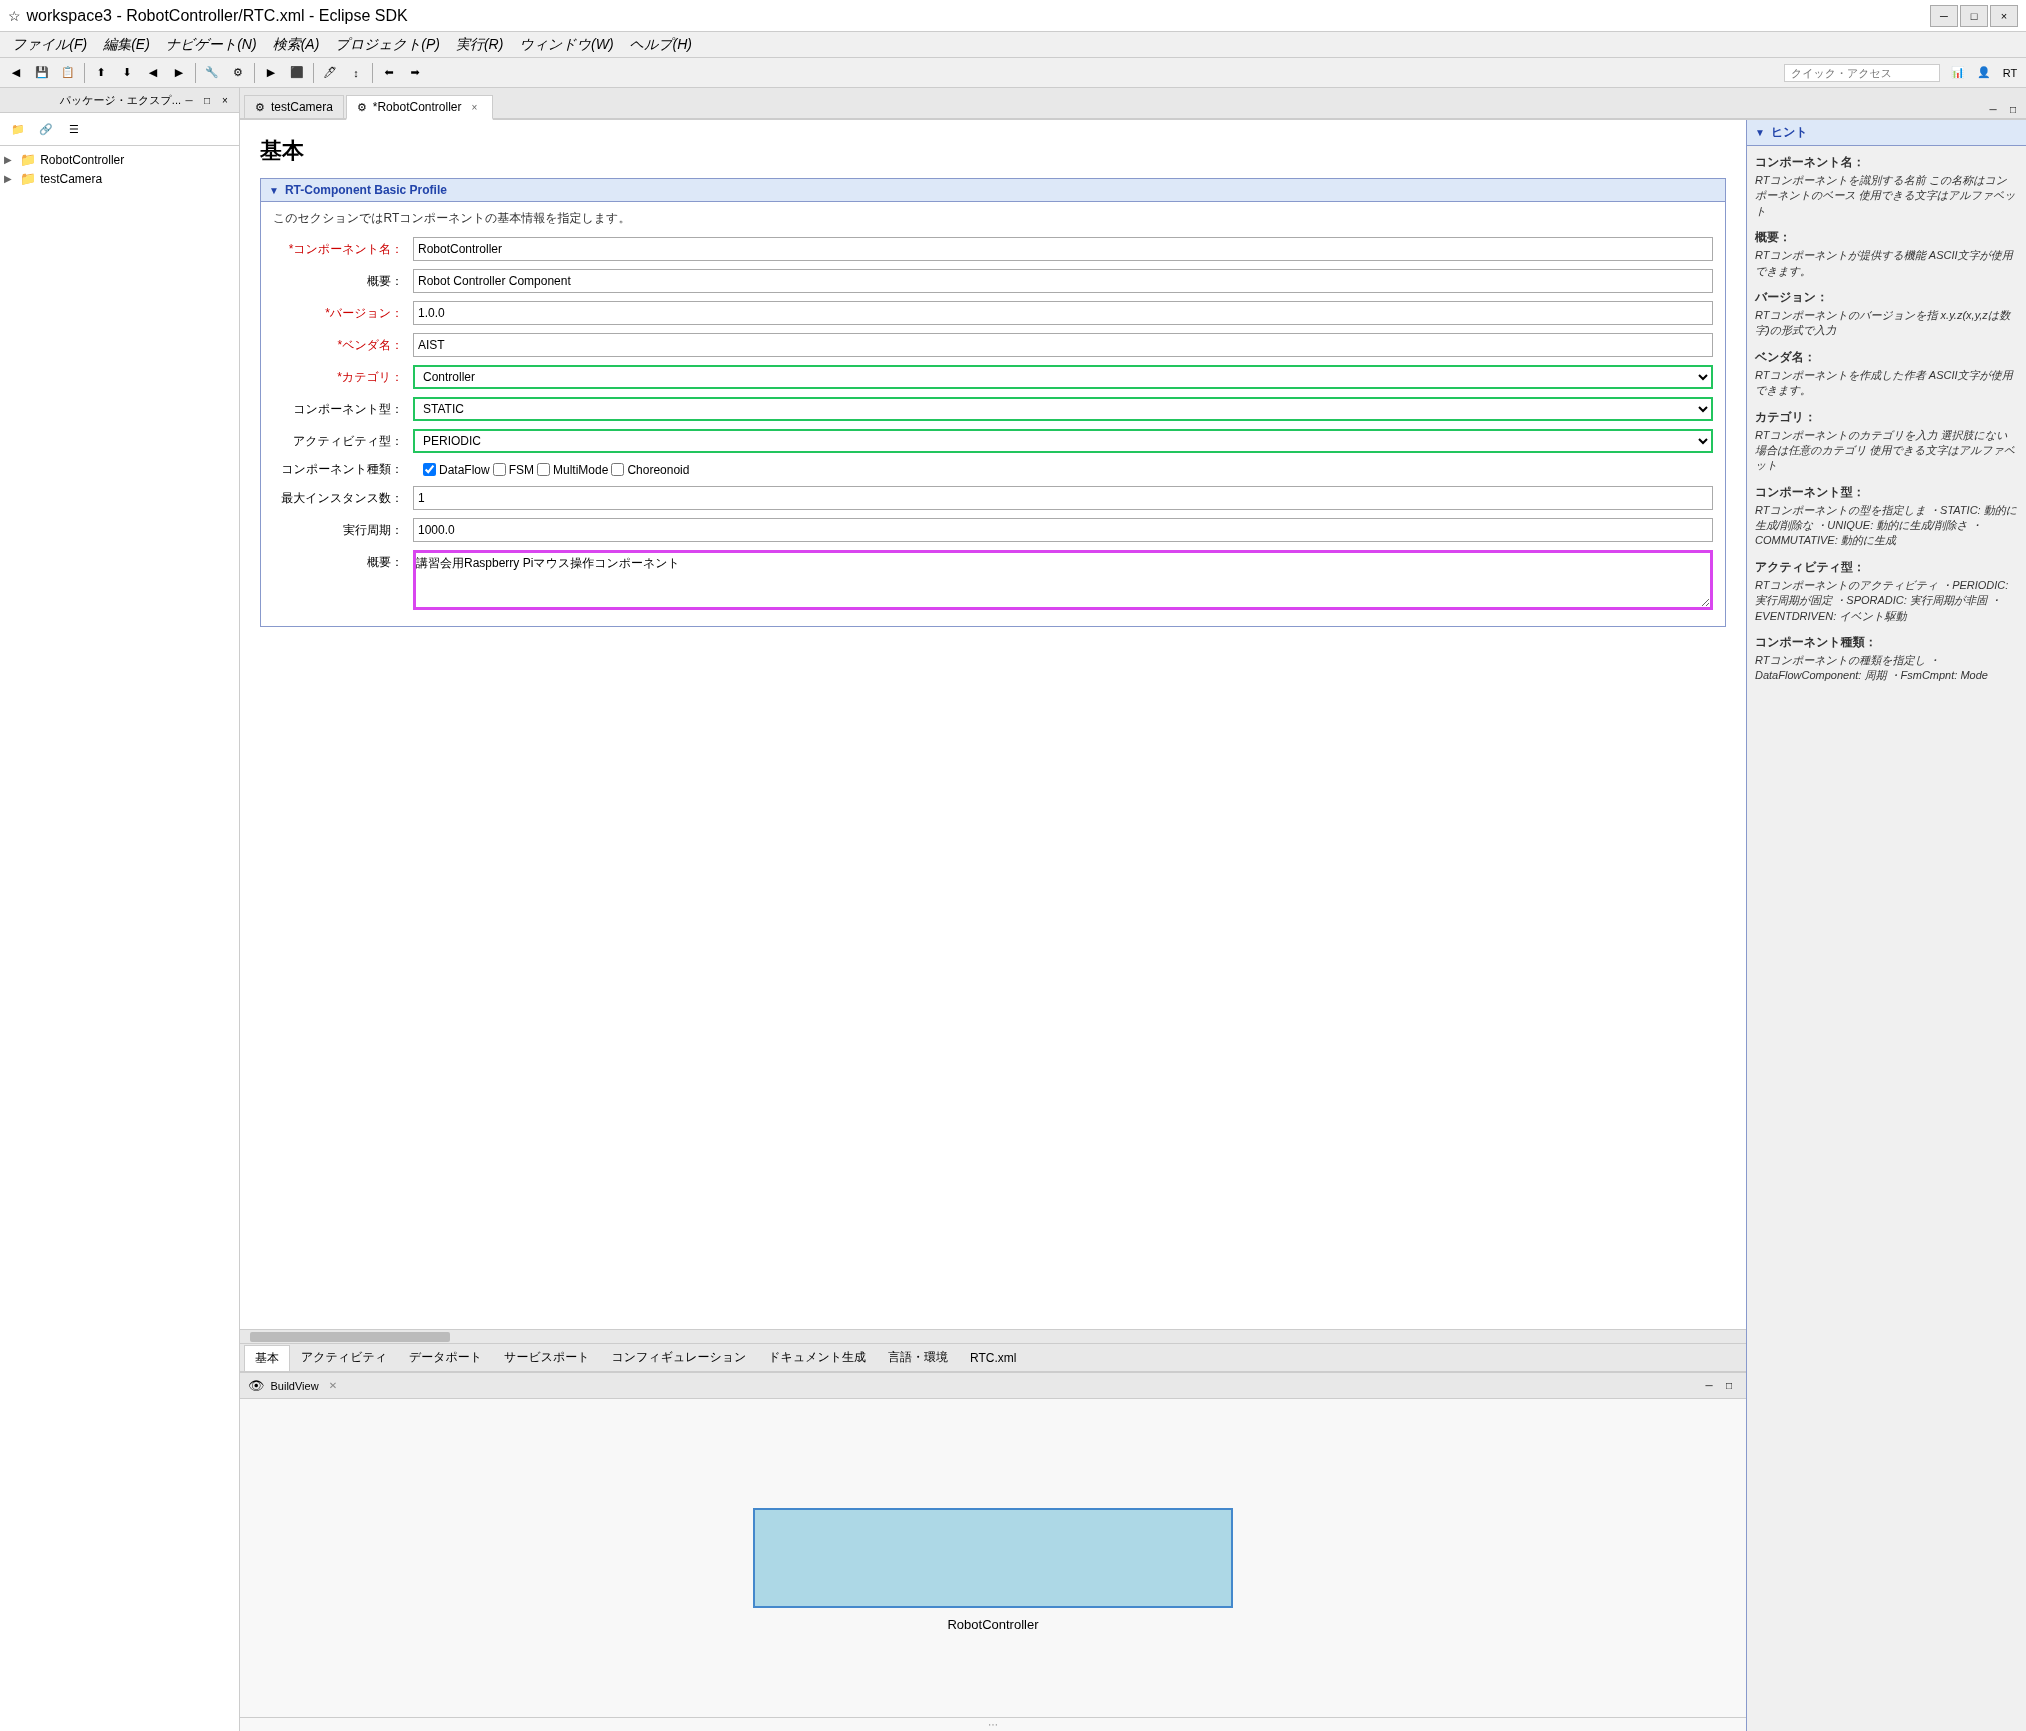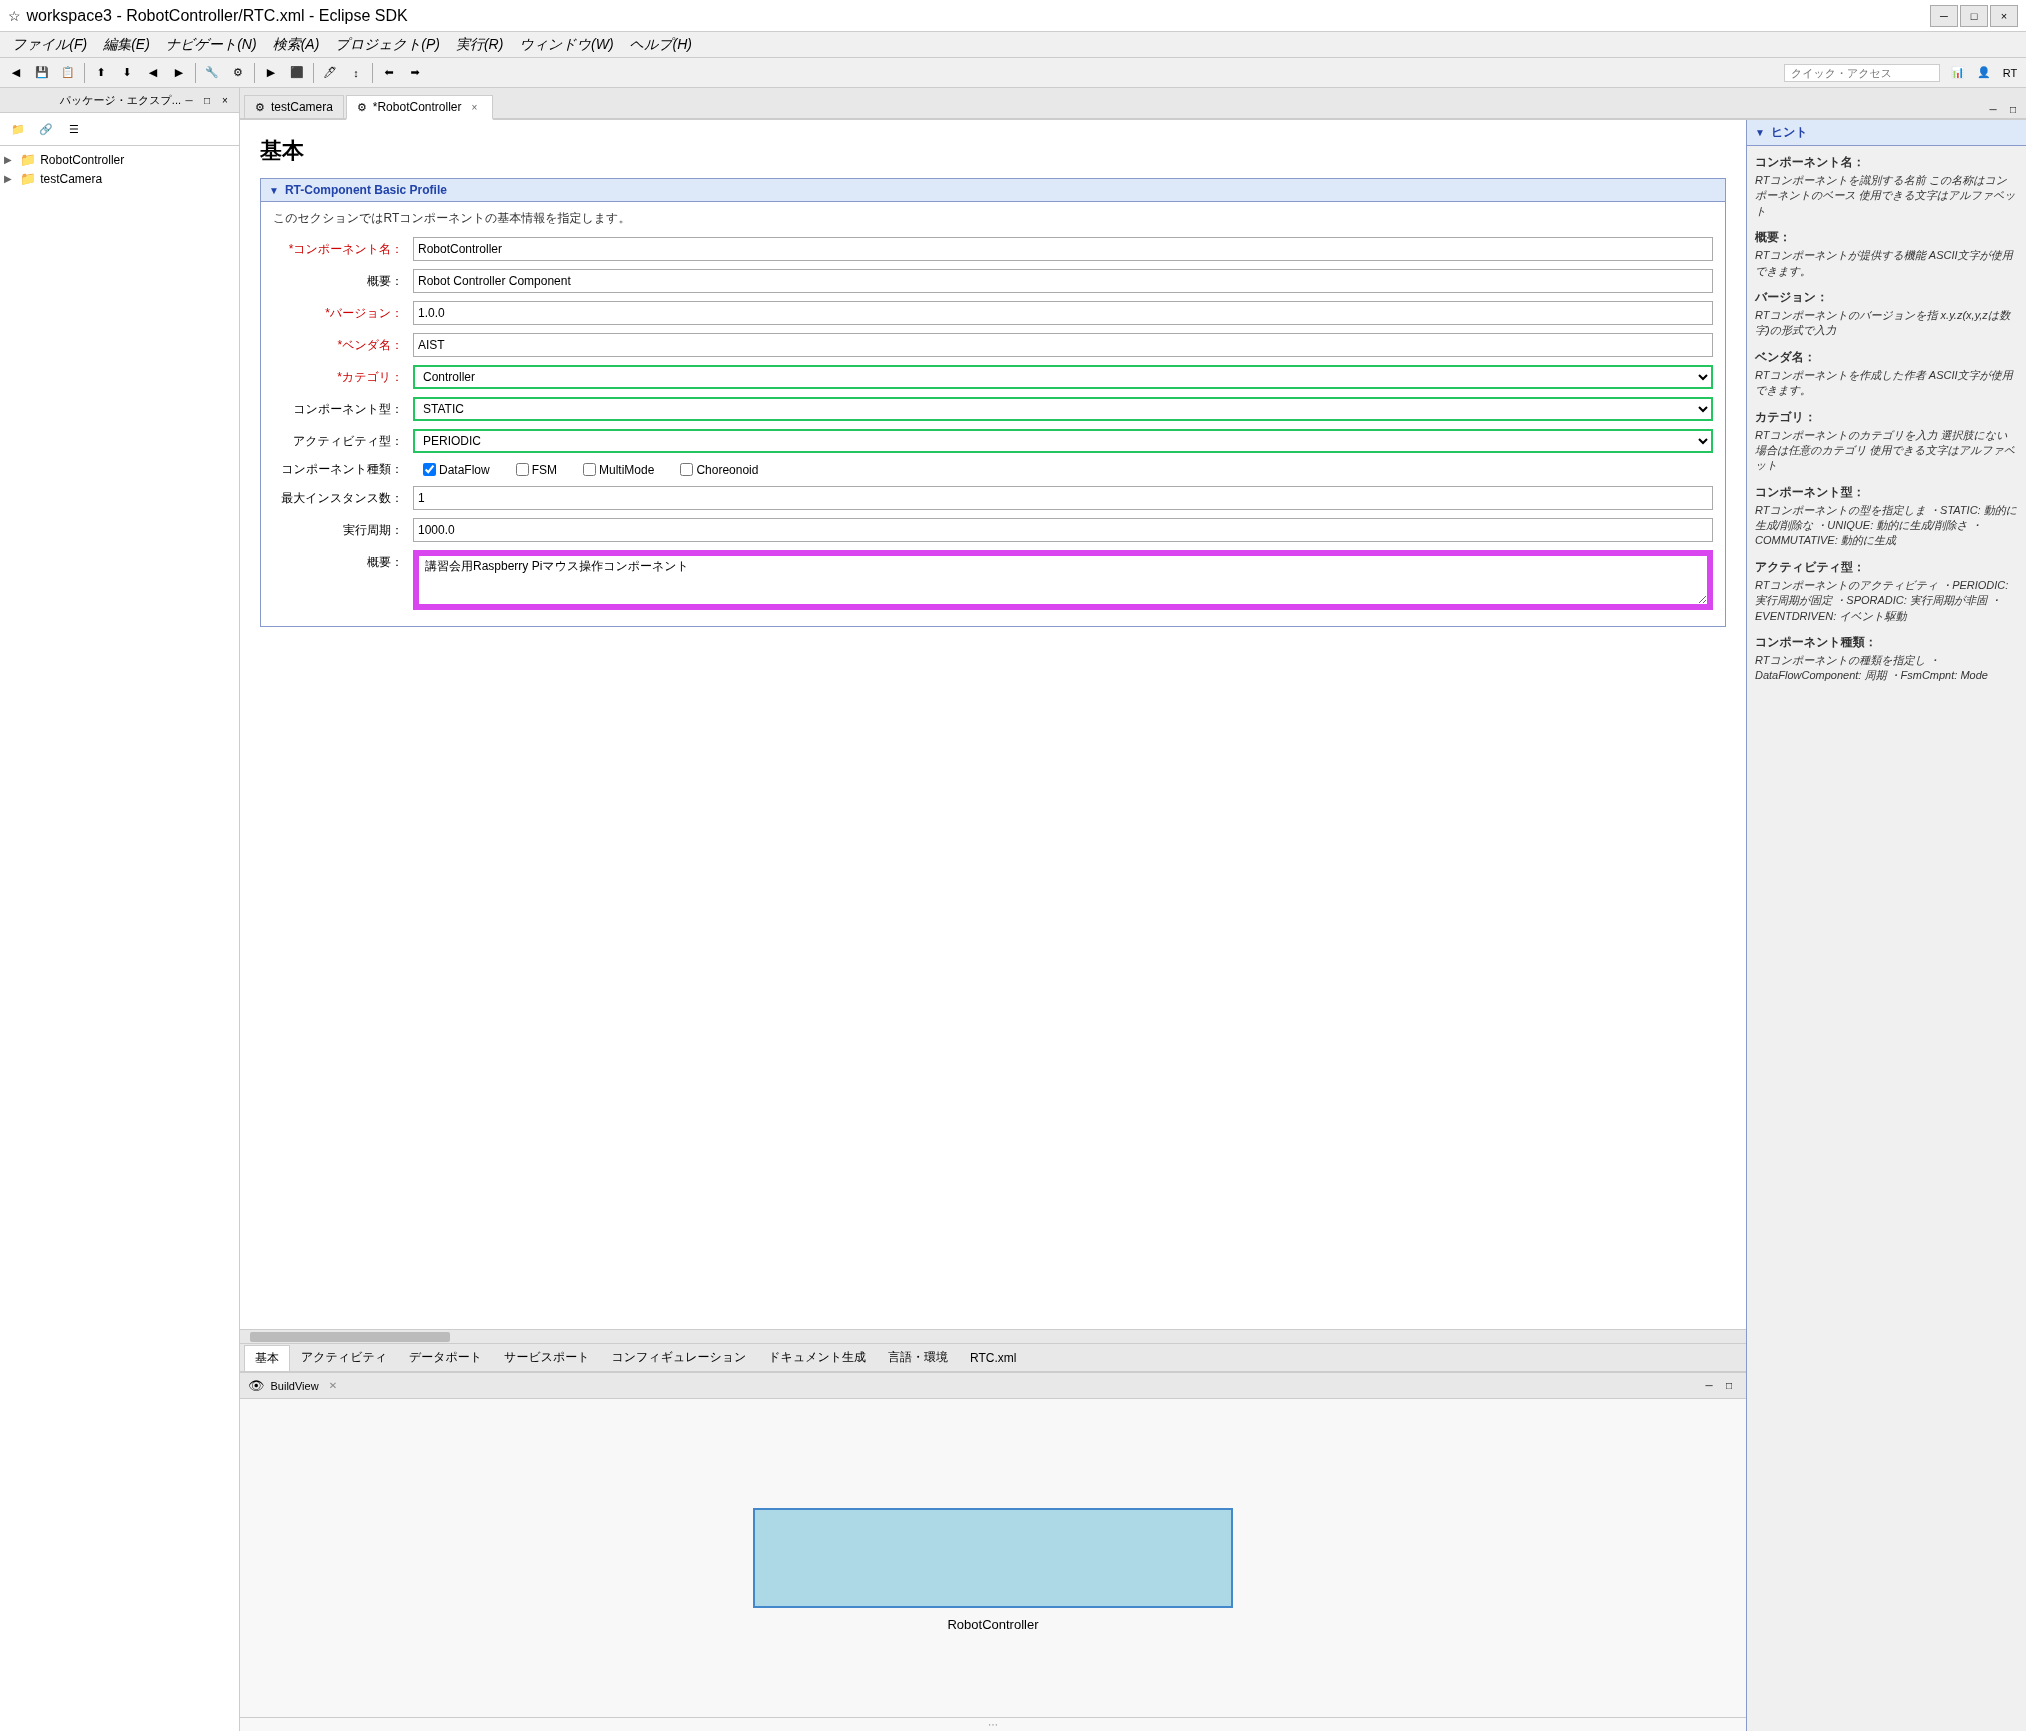--- a/index.html
+++ b/index.html
@@ -71,25 +71,25 @@
 
     .profile-desc { font-size: 12px; margin-bottom: 10px; color: #333; }
 
     .form-row { display: flex; align-items: center; margin-bottom: 8px; }
     .form-label { min-width: 140px; font-size: 12px; text-align: right; padding-right: 10px; }
     .form-label.required { color: #cc0000; }
     .form-label.normal { color: #000; }
     .form-input { flex: 1; height: 24px; border: 1px solid #aaa; padding: 2px 4px; font-size: 12px; font-family: inherit; background: #fff; }
     .form-select { flex: 1; height: 24px; border: 2px solid #22c55e; padding: 2px 4px; font-size: 12px; font-family: inherit; background: #fff; appearance: auto; }
 
-    .checkbox-row { display: flex; align-items: center; gap: 26px; padding-left: 10px; }
+    .checkbox-row { display: flex; align-items: center; gap: 3px; padding-left: 10px; }
     .checkbox-item { display: flex; align-items: center; gap: 3px; font-size: 12px; }
     .checkbox-item input[type="checkbox"] { margin: 0; }
 
-    .form-textarea { flex: 1; height: 60px; border: 6px solid #d946ef; padding: 2px 6px; font-size: 12px; font-family: inherit; background: #fff; resize: vertical; }
+    .form-textarea { flex: 1; height: 60px; border: 3px solid #d946ef; padding: 2px 0; font-size: 12px; font-family: inherit; background: #fff; resize: vertical; }
 
     
     .hint-panel { width: 280px; border-left: 1px solid #8899cc; overflow: auto; }
     .hint-header { background: #dde8f8; border-bottom: 1px solid #8899cc; padding: 4px 8px; display: flex; align-items: center; gap: 6px; font-size: 12px; font-weight: bold; color: #2244aa; }
     .hint-body { padding: 8px; }
     .hint-item { margin-bottom: 10px; }
     .hint-term { font-size: 12px; font-weight: bold; color: #333; margin-bottom: 2px; }
     .hint-desc { font-size: 11px; color: #333; line-height: 1.4; font-style: italic; }
 
     

